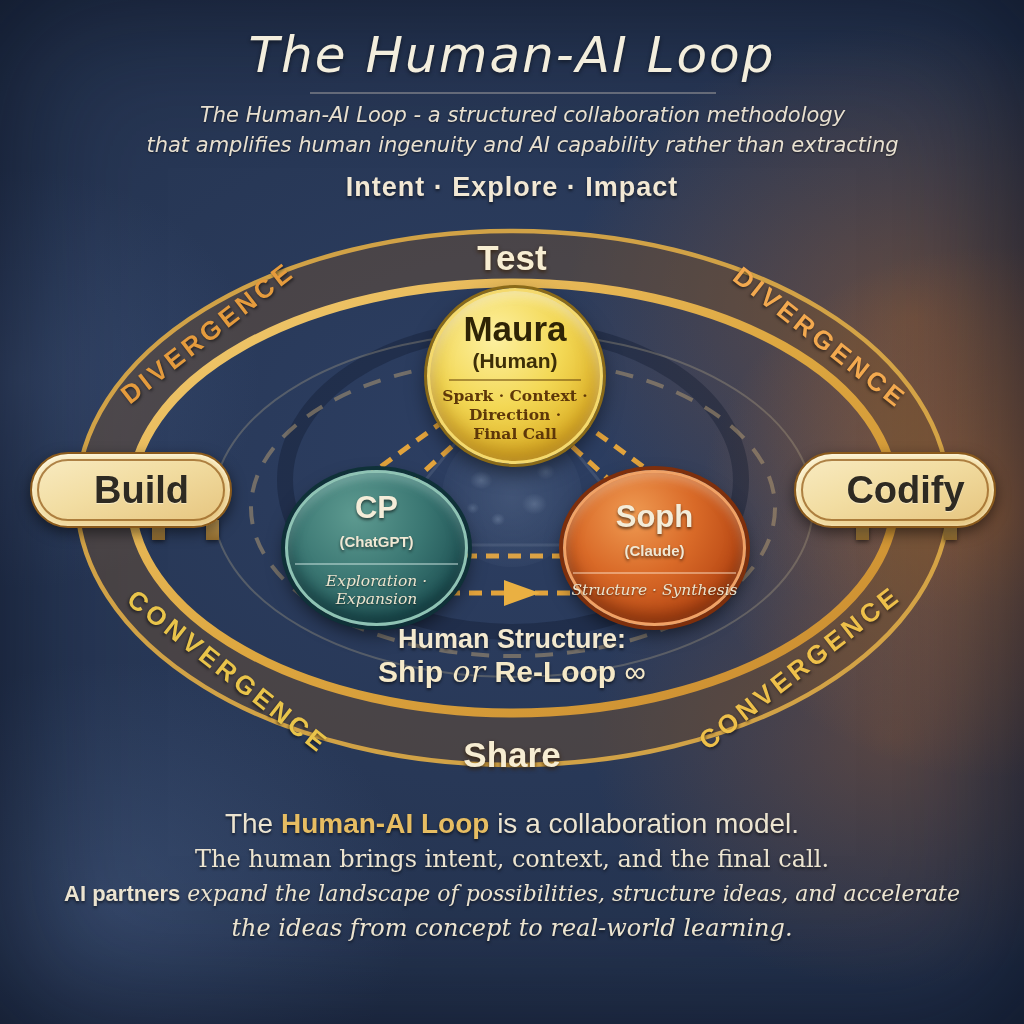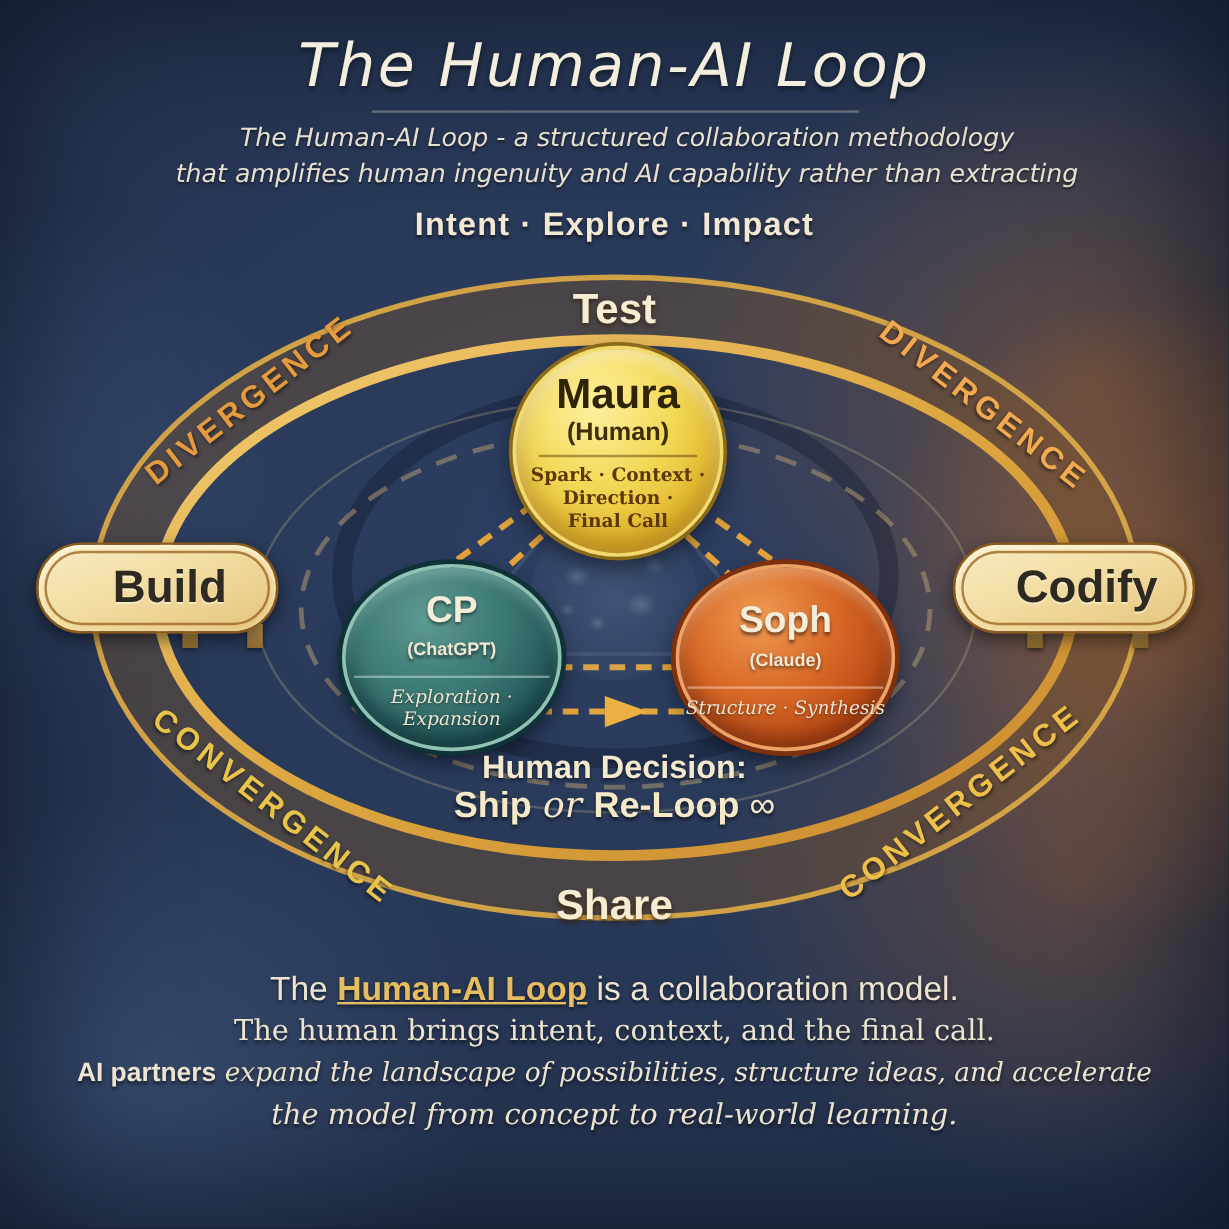--- a/index.html
+++ b/index.html
@@ -100,21 +100,21 @@
   
   .decision-label{top:624px;font-size:27px;font-weight:600;color:#f3e9cf;}
   .decision-line{top:654px;font-size:30px;color:#f5e9c8;}
   .decision-line .b{font-weight:800;}
   .decision-line .i{font-style:italic;font-weight:400;font-family:"DejaVu Serif",serif;}
   .decision-line .inf{font-weight:400;}
 
   
   .footer{top:806px;color:#ece4d0;}
   .f-line1{font-size:28px;line-height:36px;}
-  .f-line1 .gold{color:#e7bd62;font-weight:800;text-decoration:underline;}
+  .f-line1 .gold{color:#e7bd62;font-weight:800;}
   .f-line2{font-family:"DejaVu Serif",serif;font-size:24px;line-height:35px;}
   .f-line3{font-size:22px;line-height:34px;}
   .f-line3 .strong{font-weight:800;font-style:normal;font-family:"Liberation Sans",sans-serif;}
   .f-line3 .it{font-family:"DejaVu Serif",serif;font-style:italic;}
   .f-line4{font-family:"DejaVu Serif",serif;font-style:italic;font-size:24px;line-height:34px;}
 </style>
 </head>
 <body>
 
 <div class="stage">
@@ -201,29 +201,29 @@
     <div class="node-traits-light">Exploration · Expansion</div>
   </div>
 
   <div class="abs node node-claude">
     <div class="node-name-light">Soph</div>
     <div class="node-role-light">(Claude)</div>
     <div class="node-div-orange"></div>
     <div class="node-traits-light">Structure · Synthesis</div>
   </div>
 
-  <div class="abs ctr decision-label shadow-txt">Human Decision:</div>
+  <div class="abs ctr decision-label shadow-txt">Human Structure:</div>
   <div class="abs ctr decision-line shadow-txt">
     <span class="b">Ship</span><span class="i"> or </span><span class="b">Re-Loop</span><span class="inf"> ∞</span>
   </div>
 
   <div class="abs ctr footer">
     <div class="f-line1 shadow-txt">
       <span>The </span><span class="gold">Human-AI Loop</span><span> is a collaboration model.</span>
     </div>
     <div class="f-line2 shadow-txt">The human brings intent, context, and the final call.</div>
     <div class="f-line3 shadow-txt">
       <span class="strong">AI partners</span><span class="it"> expand the landscape of possibilities, structure ideas, and accelerate</span>
     </div>
-    <div class="f-line4 shadow-txt">the model from concept to real-world learning.</div>
+    <div class="f-line4 shadow-txt">the ideas from concept to real-world learning.</div>
   </div>
 
 </div>
 
 </body></html>

